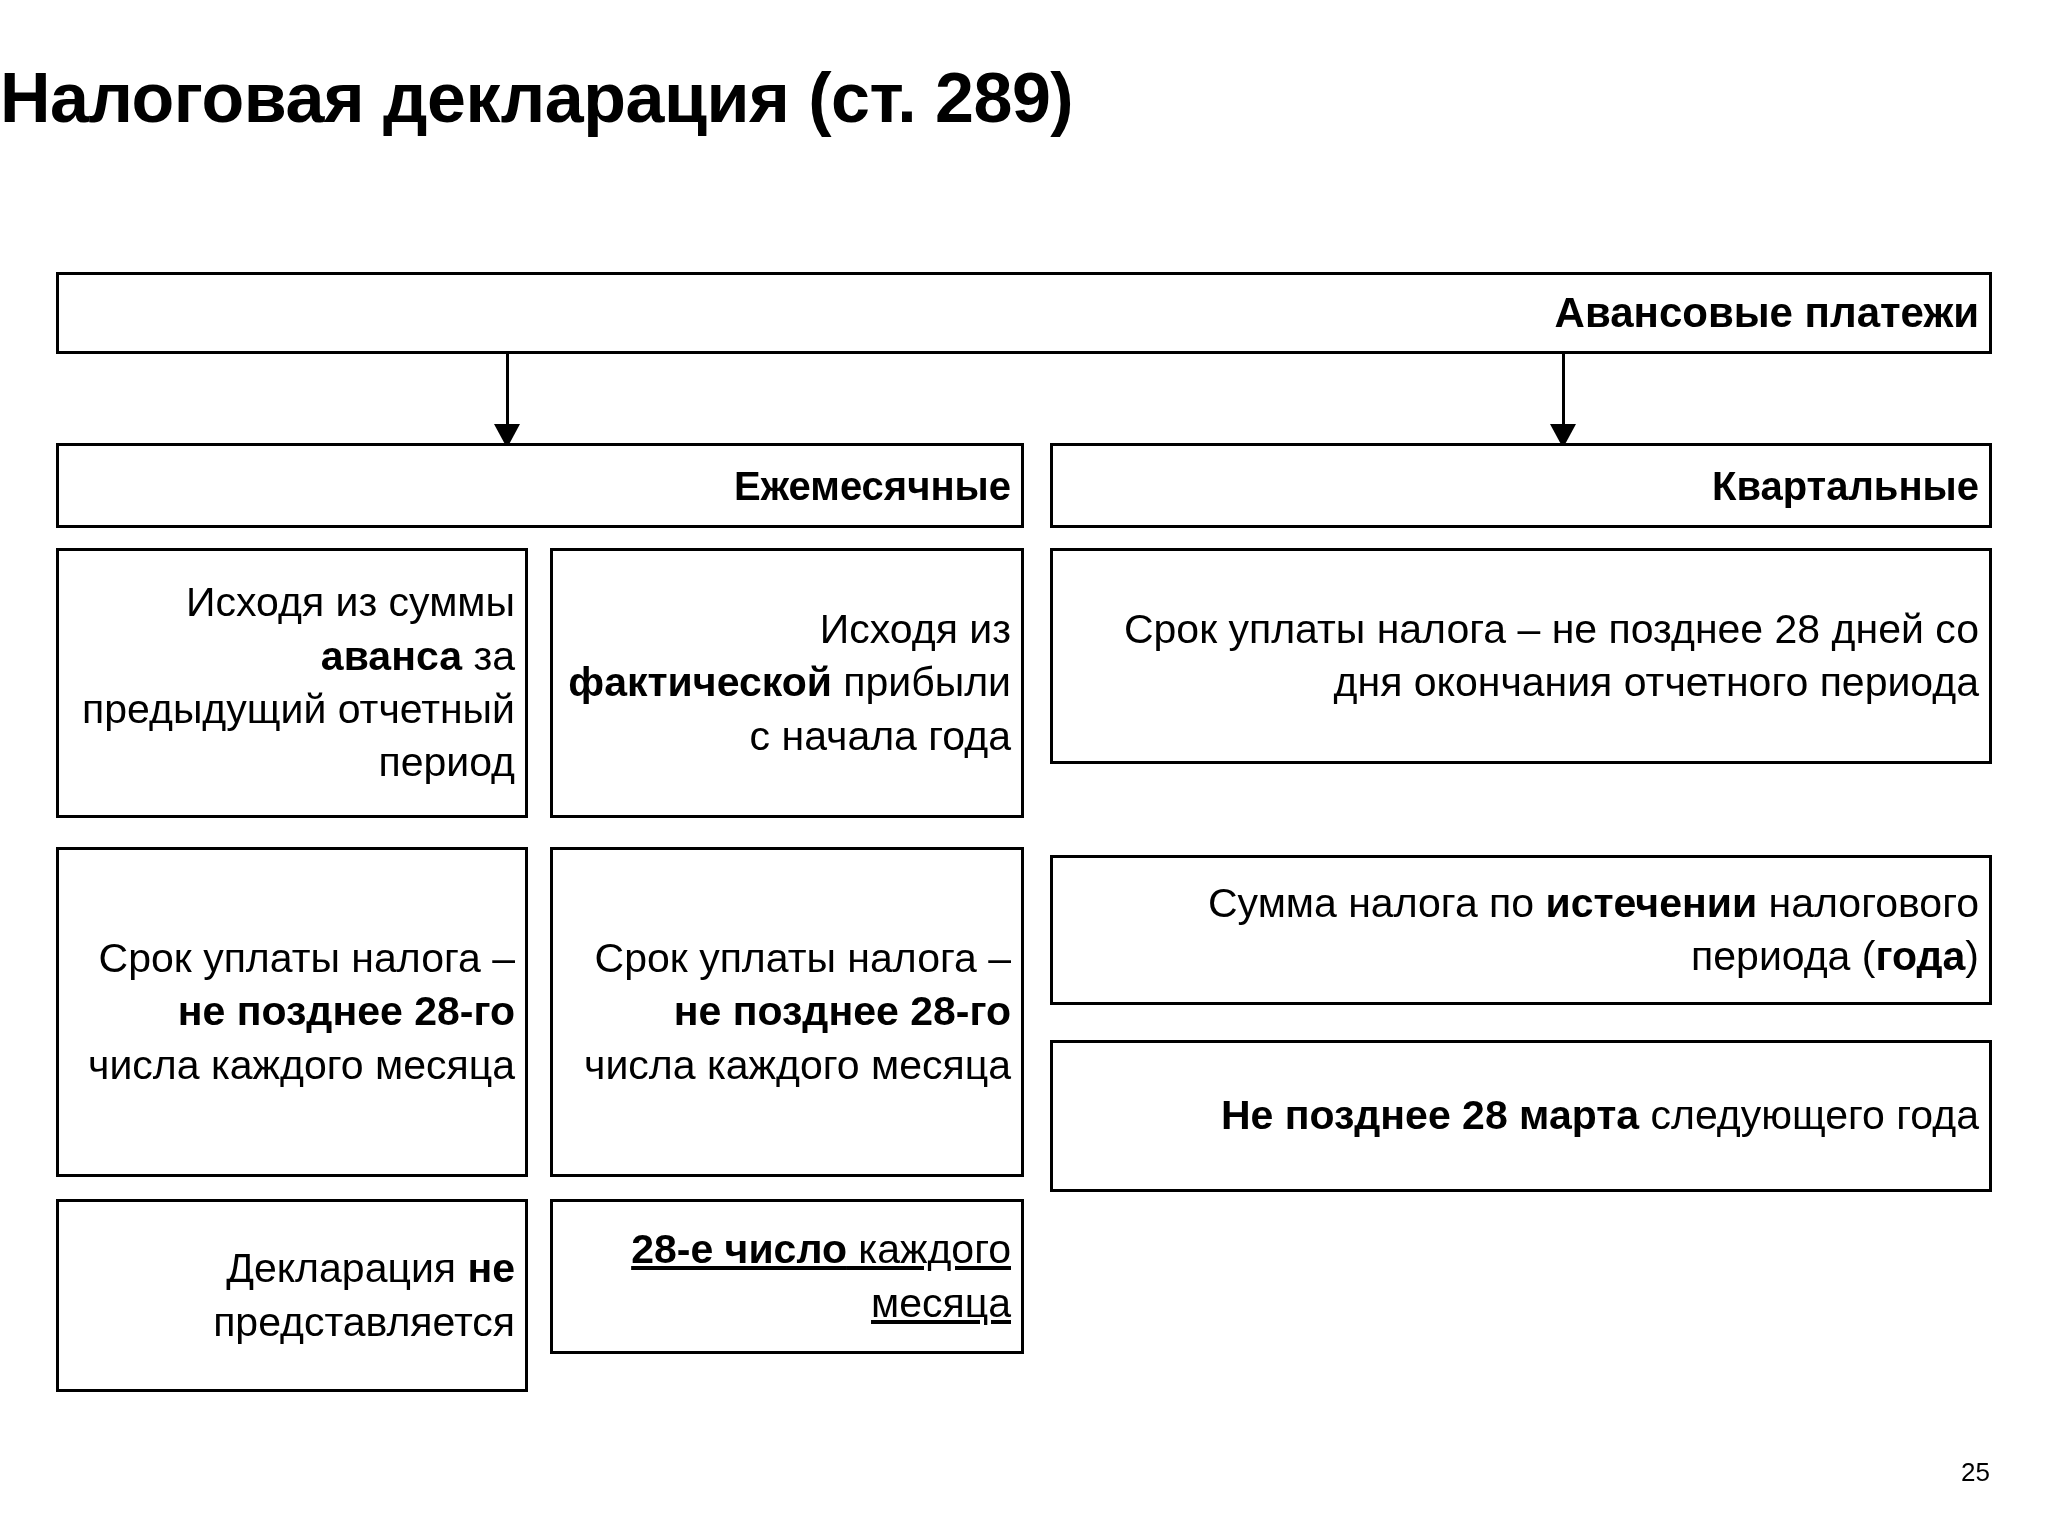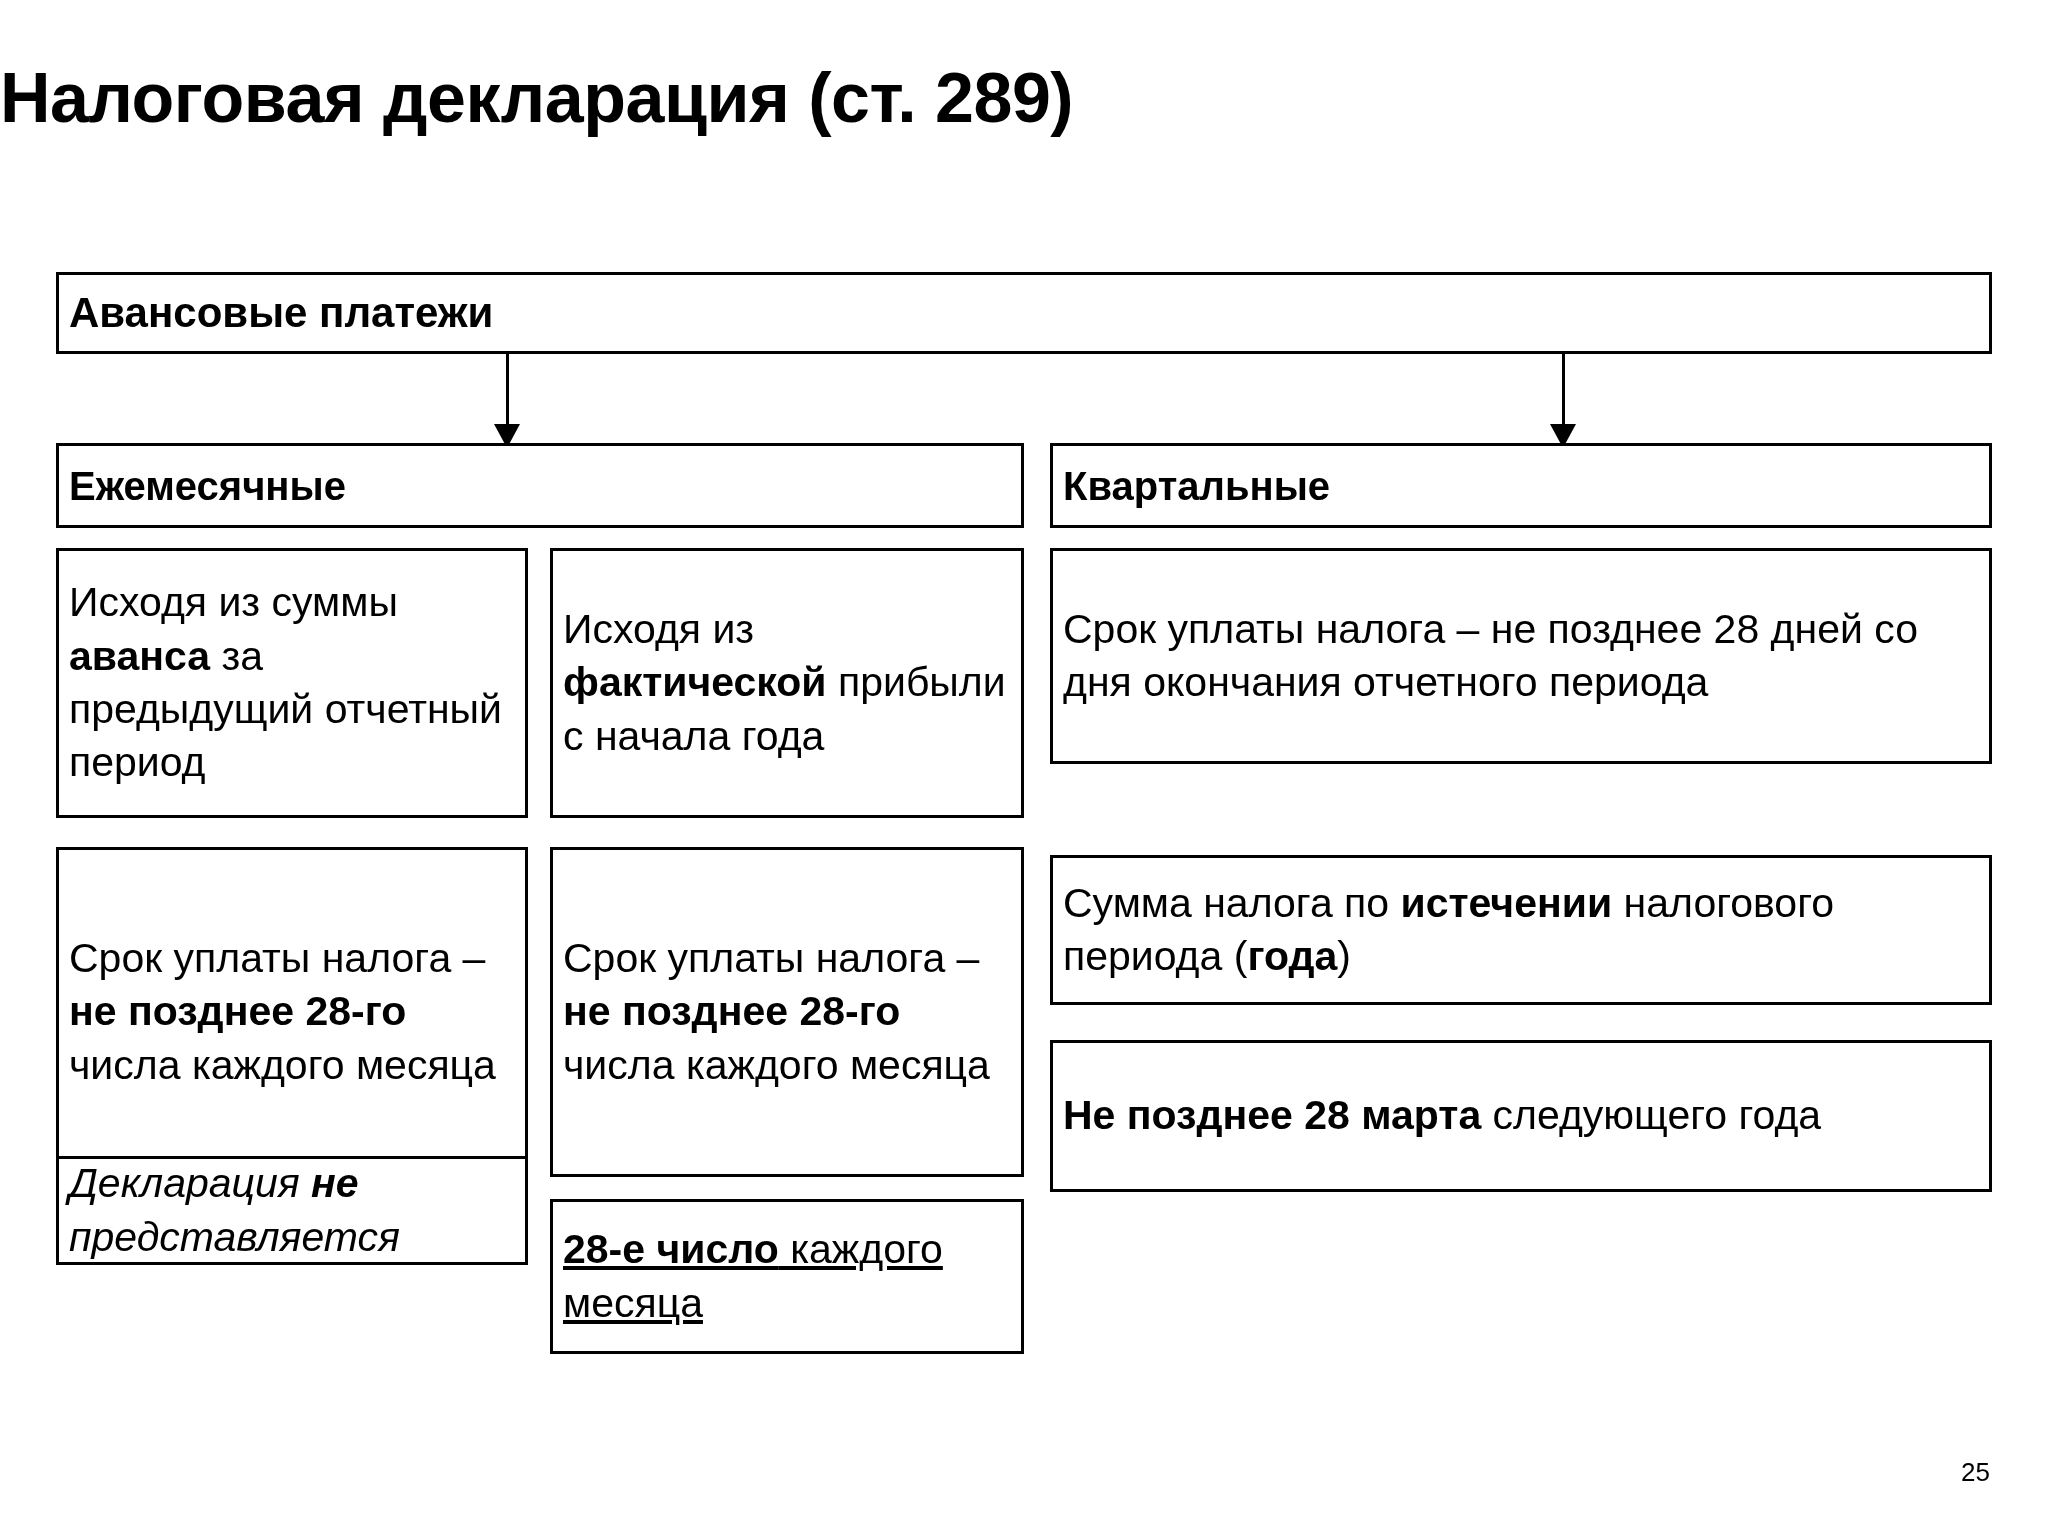--- a/index.html
+++ b/index.html
@@ -32,21 +32,21 @@
 
   
   .box {
     position: absolute;
     box-sizing: border-box;
     border: 3px solid #000000;
     background: #ffffff;
     display: flex;
     align-items: center;
     justify-content: center;
-    text-align: left;
+    text-align: right;
     padding: 16px 10px;
     line-height: 1.30;
   }
   .box .txt { display: block; width: 100%; }
 
   
   .hdr { font-weight: bold; font-size: 40px; }
   .root-hdr { font-weight: bold; font-size: 42px; }
 
   
@@ -103,21 +103,21 @@
 </div>
 
 <div class="box cell" style="left:56px; top:548px; width:472px; height:270px;">
   <span class="txt">Исходя из суммы <b>аванса</b> за предыдущий отчетный период</span>
 </div>
 
 <div class="box cell" style="left:56px; top:847px; width:472px; height:330px;">
   <span class="txt">Срок уплаты налога – <b>не позднее 28-го</b> числа каждого месяца</span>
 </div>
 
-<div class="box cell" style="left:56px; top:1156px; width:472px; height:109px;font-style:italic;">
+<div class="box cell" style="left:56px; top:1199px; width:472px; height:193px;">
   <span class="txt">Декларация <b>не</b> представляется</span>
 </div>
 
 <div class="box cell" style="left:550px; top:548px; width:474px; height:270px;">
   <span class="txt">Исходя из <b>фактической</b> прибыли с начала года</span>
 </div>
 
 <div class="box cell" style="left:550px; top:847px; width:474px; height:330px;">
   <span class="txt">Срок уплаты налога – <b>не позднее 28-го</b> числа каждого месяца</span>
 </div>

